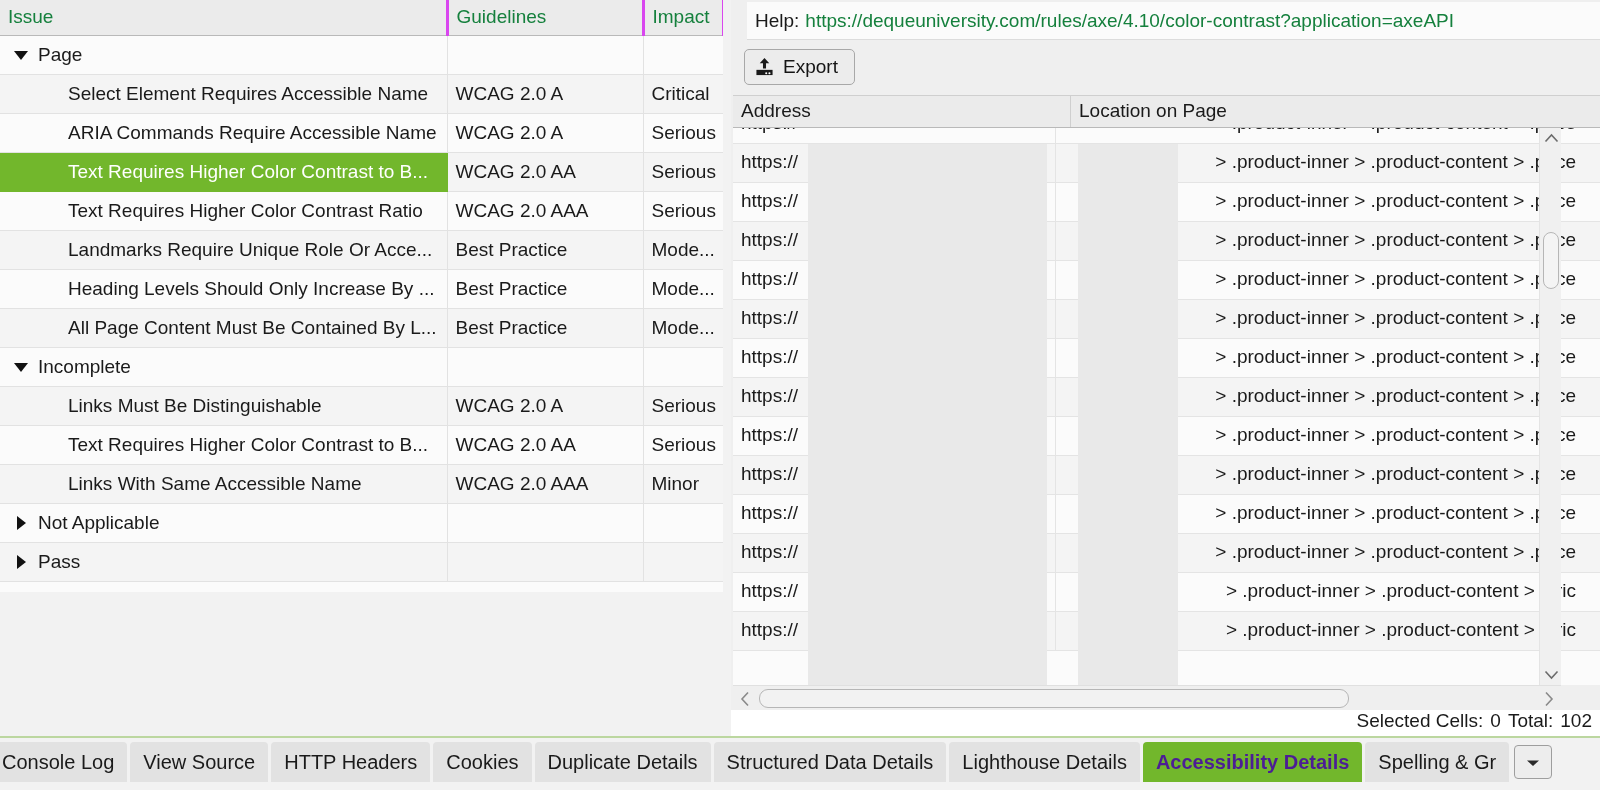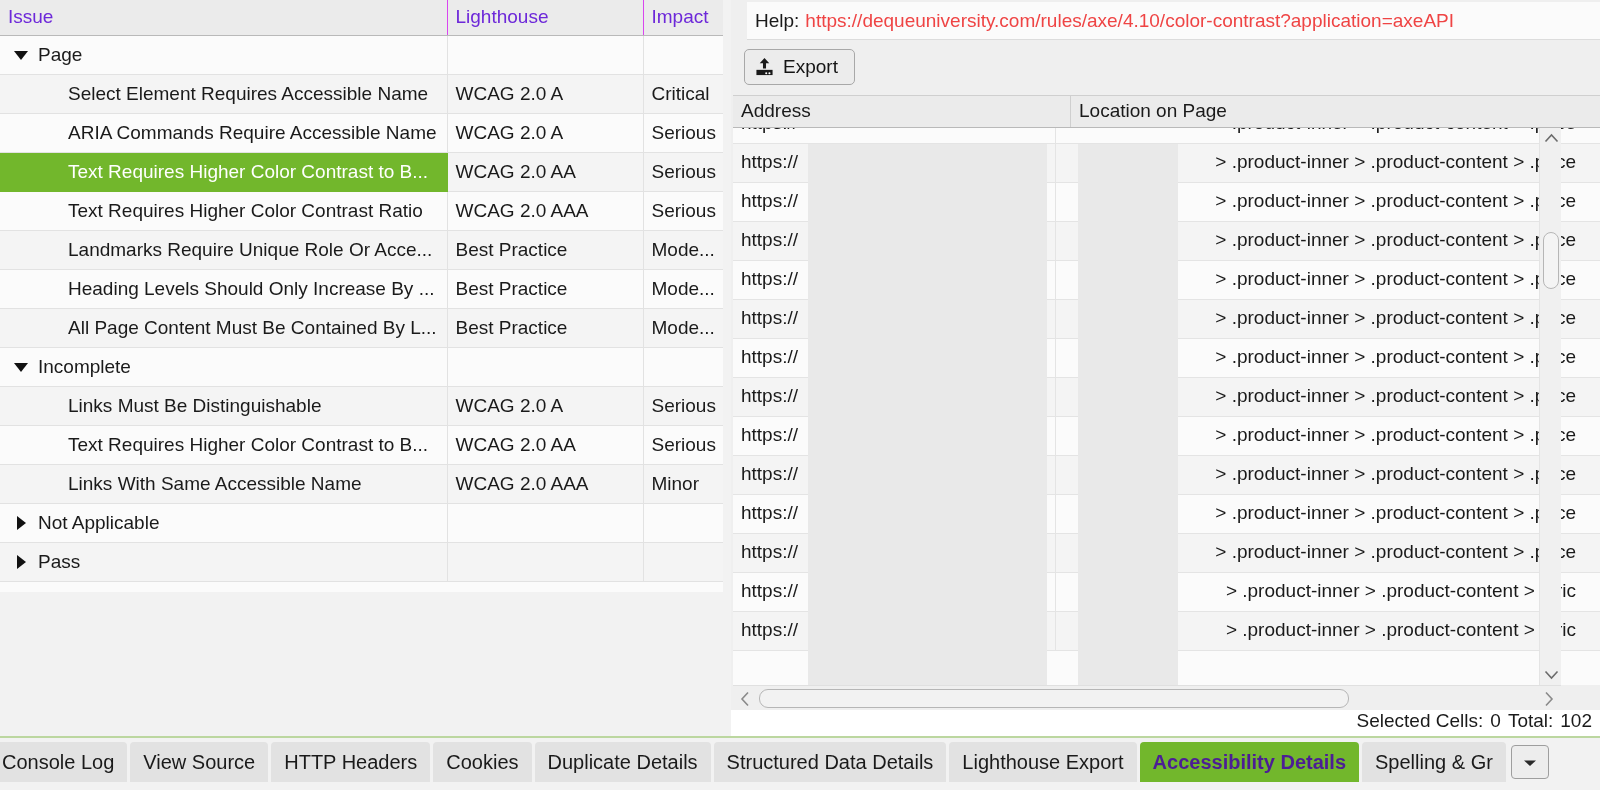--- a/index.html
+++ b/index.html
@@ -37,27 +37,27 @@
     width: 723px;
     border-collapse: collapse;
     table-layout: fixed;
   }
   .tbl col.c-issue { width: 447px; }
   .tbl col.c-guide { width: 196px; }
   .tbl col.c-impact { width: 80px; }
 
   .tbl thead th {
     background: #ebebeb;
-    border-right: 1px solid #d946ef;
+    border-right: 3px solid #d946ef;
     border-bottom: 1px solid #b9b9b9;
     font-weight: normal;
     font-size: 19px;
     text-align: left;
     padding: 6px 0 7px 8px;
-    color: #6d28d9;
+    color: #15803d;
     height: 25px;
     box-sizing: border-box;
     white-space: nowrap;
     overflow: hidden;
   }
   .tbl tbody td {
     border-right: 1px solid #e2e2e2;
     border-bottom: 1px solid #e2e2e2;
     padding: 0 0 0 8px;
     height: 39px;
@@ -143,21 +143,21 @@
     border-bottom: 1px solid #dcdcdc;
     display: flex;
     align-items: center;
     padding-left: 8px;
     box-sizing: border-box;
     white-space: nowrap;
     overflow: hidden;
     font-size: 19px;
   }
   #help-label { color: #1a1a1a; margin-right: 6px; }
-  #help-link { color: #ef4444; }
+  #help-link { color: #15803d; }
 
   #toolbar {
     position: absolute;
     left: 2px; top: 41px;
     width: 867px; height: 52px;
     background: #efefef;
   }
   #export-button {
     position: absolute;
     left: 11px; top: 8px;
@@ -378,21 +378,21 @@
   <div id="left-panel">
     <table class="tbl">
       <colgroup>
         <col class="c-issue">
           <col class="c-guide">
           <col class="c-impact">
       </colgroup>
       <thead>
         <tr>
           <th>Issue</th>
-          <th>Lighthouse</th>
+          <th>Guidelines</th>
           <th>Impact</th>
         </tr>
       </thead>
       <tbody id="issues-body">
           <tr class=" group">
             <td>
               <div class="cell-inner">
                 <span class="twisty open"></span>
                 <span class="lbl">Page</span>
               </div>
@@ -669,21 +669,21 @@
         <div class="tab">
           <span>Cookies</span>
         </div>
         <div class="tab">
           <span>Duplicate Details</span>
         </div>
         <div class="tab">
           <span>Structured Data Details</span>
         </div>
         <div class="tab">
-          <span>Lighthouse Export</span>
+          <span>Lighthouse Details</span>
         </div>
         <div class="tab active">
           <span>Accessibility Details</span>
         </div>
         <div class="tab">
           <span>Spelling &amp; Gr</span>
         </div>
       </div>
     <div id="tab-more">
       <span>

